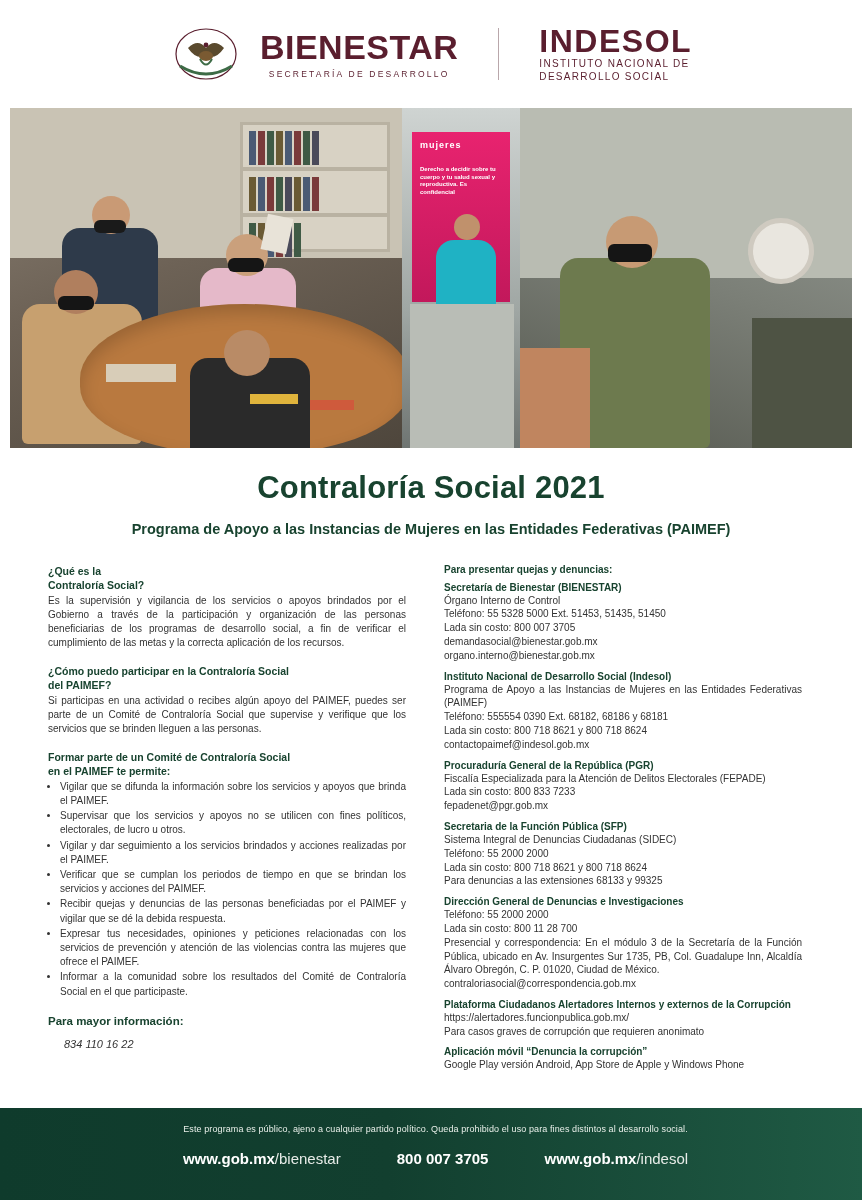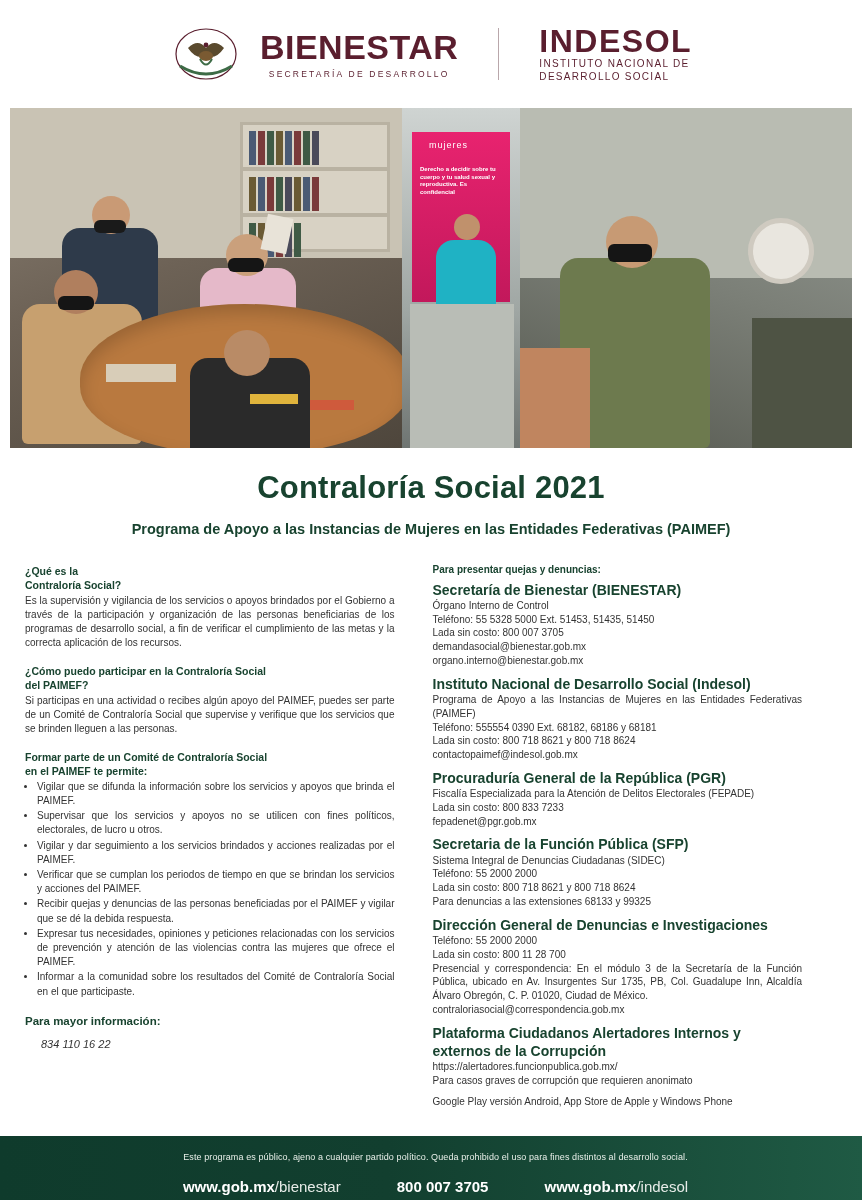--- a/index.html
+++ b/index.html
@@ -71,37 +71,37 @@
   .book { width:7px; height:34px; background:#4a5a74; }
 
   
   .head { position:absolute; border-radius:50%; }
   .body { position:absolute; border-radius:18px 18px 6px 6px; }
   .mask { position:absolute; border-radius:6px; background:#111; }
 
   
   .banner2 { position:absolute; left:10px; top:24px; width:98px; height:170px; background:linear-gradient(180deg,#e8236f 0%,#c2185b 100%); }
   .banner2-txt { position:absolute; color:#fff; font-size:6px; line-height:1.25; left:8px; top:34px; width:82px; font-weight:bold; }
-  .banner2-top { position:absolute; left:17px; top:8px; color:#fff; font-size:9px; font-weight:normal; letter-spacing:1px; }
+  .banner2-top { position:absolute; left:8px; top:8px; color:#fff; font-size:9px; font-weight:bold; letter-spacing:1px; }
 
   
   .fan3 { position:absolute; right:38px; top:110px; width:66px; height:66px; border-radius:50%; background:#e9e6df; border:5px solid #cfcac0; }
 
   
   .title-wrap { text-align:center; padding: 22px 60px 0 60px; }
   .doc-title {
     font-size: 31px; font-weight: bold; color:#18432f; letter-spacing:.2px;
   }
   .doc-sub {
     margin-top: 14px; font-size: 14.5px; font-weight: bold; color:#18432f; line-height:1.35;
   }
 
   
   .content {
-    display:flex; gap: 38px; padding: 24px 60px 0 25px;
+    display:flex; gap: 38px; padding: 24px 60px 0 48px;
   }
   .col { width: 50%; }
   .col-left { }
   .col-right { }
 
   h3.sec {
     font-size: 10.5px; font-weight: bold; color:#18432f; margin:0 0 2px 0; line-height:1.35;
   }
   h3.sec.mt { margin-top: 13px; }
   p.par {
@@ -110,27 +110,27 @@
   ul.bullets { margin: 2px 0 0 0; padding-left: 12px; }
   ul.bullets li {
     font-size: 10px; line-height:1.42; text-align: justify; margin-bottom: 1px; color:#333;
   }
   .more-title { font-size: 11.5px; font-weight:bold; color:#18432f; margin-top:16px; }
   .phones { margin-top: 8px; margin-left: 16px; font-size: 11px; font-style: italic; line-height:1.7; color:#333; }
 
   
   .r-lead { font-size: 10px; font-weight: bold; color:#18432f; margin:0 0 6px 0; }
   .r-block { margin-bottom: 7px; }
-  .r-head { font-size: 14px; font-weight: bold; color:#18432f; line-height:1.3; }
+  .r-head { font-size: 10px; font-weight: bold; color:#18432f; line-height:1.3; }
   .r-line { font-size: 10px; line-height:1.38; color:#333; }
   .r-line.just { text-align: justify; }
 
   
   .footer {
-    position:absolute; left:0; bottom:0; width:862px; height:64px;
+    position:absolute; left:0; bottom:0; width:862px; height:92px;
     background: linear-gradient(90deg,#0f3b2c 0%,#123f2f 45%,#1f5a44 100%);
     color:#fff;
     padding-left:9px;
   }
   .footer-top {
     text-align:center; font-size: 9px; padding-top: 16px; color:#e8efe9; letter-spacing:.1px;
   }
   .footer-bottom {
     display:flex; align-items:center; justify-content:center; gap: 56px;
     margin-top: 16px; font-size: 15px;
@@ -324,20 +324,21 @@
         <div class="r-line">contraloriasocial@correspondencia.gob.mx</div>
       </div>
 
       <div class="r-block">
         <div class="r-head just">Plataforma Ciudadanos Alertadores Internos y externos de la Corrupción</div>
         <div class="r-line">https://alertadores.funcionpublica.gob.mx/</div>
         <div class="r-line just">Para casos graves de corrupción que requieren anonimato</div>
       </div>
 
       <div class="r-block">
+        <div class="r-head">Aplicación móvil “Denuncia la corrupción”</div>
         <div class="r-line just">Google Play versión Android, App Store de Apple y Windows Phone</div>
       </div>
     </div>
   </div>
 
   <div class="footer">
     <div class="footer-top">Este programa es público, ajeno a cualquier partido político. Queda prohibido el uso para fines distintos al desarrollo social.</div>
     <div class="footer-bottom">
       <div class="fb-item">
         <b>www.gob.mx</b><span class="light">/bienestar</span>

